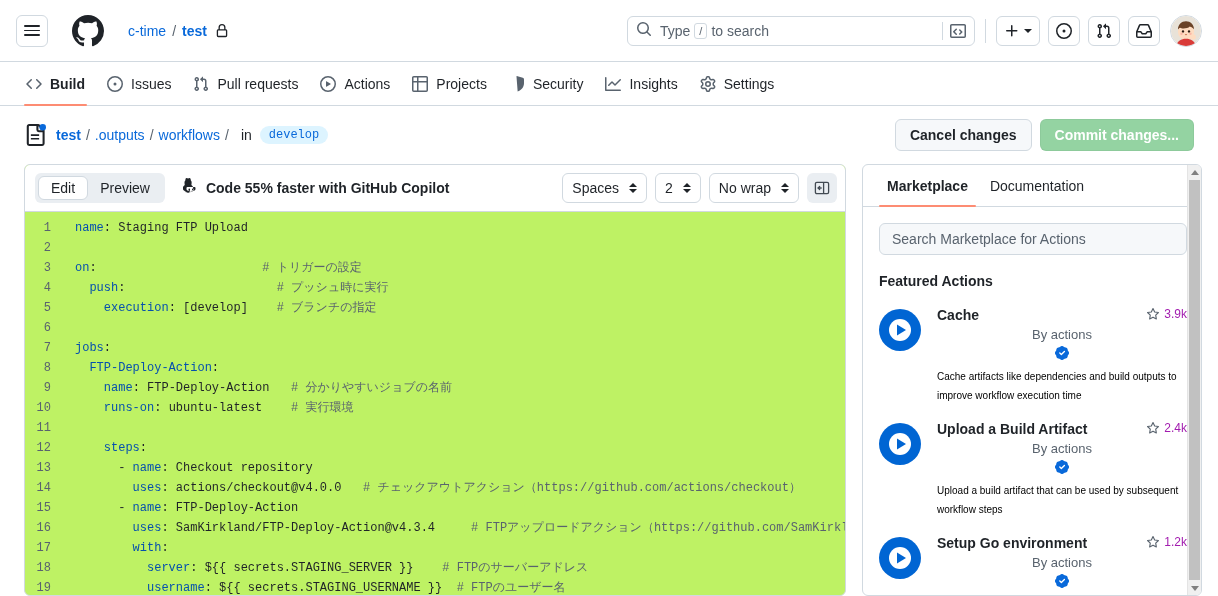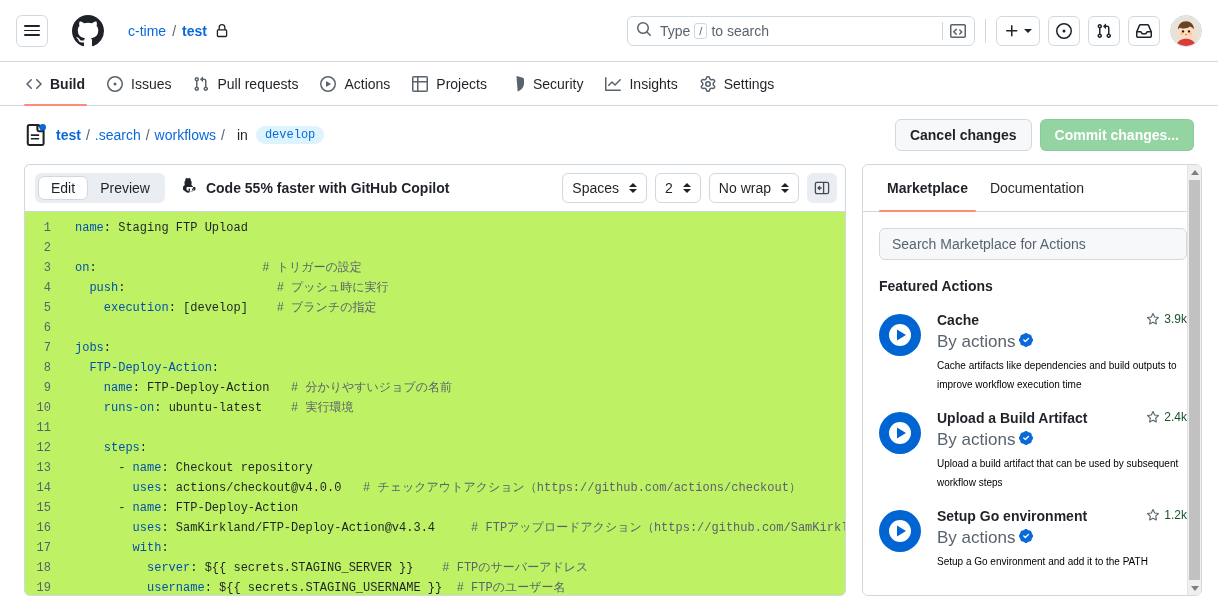--- a/index.html
+++ b/index.html
@@ -308,23 +308,23 @@
   }
   .mk-search::placeholder { color: #59636e; }
   .feat-title { font-size: 14px; font-weight: 600; margin: 18px 0 6px 0; color: #1f2328; }
   .action-row { display: flex; gap: 16px; padding: 12px 0 4px 0; }
   .act-ico { flex: 0 0 auto; width: 42px; height: 42px; margin-top: 2px; }
   .act-body { flex: 1 1 auto; min-width: 0; }
   .act-head { display: flex; align-items: flex-start; }
   .act-name { font-size: 14px; font-weight: 600; color: #1f2328; cursor: pointer; }
   .act-stars {
     margin-left: auto; display: flex; align-items: center; gap: 4px;
-    color: #14532d; font-size: 12px; white-space: nowrap; padding-left: 8px;
-  }
-  .act-by { display: flex; align-items: center; gap: 4px; color: #59636e; font-size: 17px; margin-top: 4px; }
+    color: #a21caf; font-size: 12px; white-space: nowrap; padding-left: 8px;
+  }
+  .act-by { display: flex; align-items: center; gap: 4px; color: #59636e; font-size: 13px; margin-top: 4px; flex-direction: column; }
   .act-desc { color: #000000; font-size: 10px; line-height: 19px; margin-top: 4px; }
 
   .side-scrollbar {
     position: absolute; top: 0; right: 0; bottom: 0;
     width: 14px;
     background: #f0f0f0;
     border-left: 1px solid #e4e4e4;
     display: flex; flex-direction: column; align-items: center;
   }
   .sb-arrow {
@@ -495,21 +495,21 @@
     <svg width="22" height="22" viewBox="0 0 16 16" fill="#1f2328">
       <path d="M2 1.75C2 .784 2.784 0 3.75 0h6.586c.464 0 .909.184 1.237.513l2.914 2.914c.329.328.513.773.513 1.237v9.586A1.75 1.75 0 0 1 13.25 16h-9.5A1.75 1.75 0 0 1 2 14.25Zm1.75-.25a.25.25 0 0 0-.25.25v12.5c0 .138.112.25.25.25h9.5a.25.25 0 0 0 .25-.25V6h-2.75A1.75 1.75 0 0 1 9 4.25V1.5Zm6.75.062V4.25c0 .138.112.25.25.25h2.688l-.011-.013-2.914-2.914-.013-.011Z"></path>
       <path d="M5 7.5h6v1.2H5Zm0 2.6h6v1.2H5Z"></path>
       <circle cx="13.6" cy="2.4" r="2.4" fill="#0969da"></circle>
     </svg>
   </span>
 
   <div class="path-crumb">
     <a class="p-link b">test</a>
     <span class="p-sep">/</span>
-    <a class="p-link">.search</a>
+    <a class="p-link">.outputs</a>
     <span class="p-sep">/</span>
     <a class="p-link">workflows</a>
     <span class="p-sep">/</span>
   </div>
 
 
   <span class="in-word">in</span>
   <span class="branch-chip">develop</span>
 
   <div class="edit-actions">

